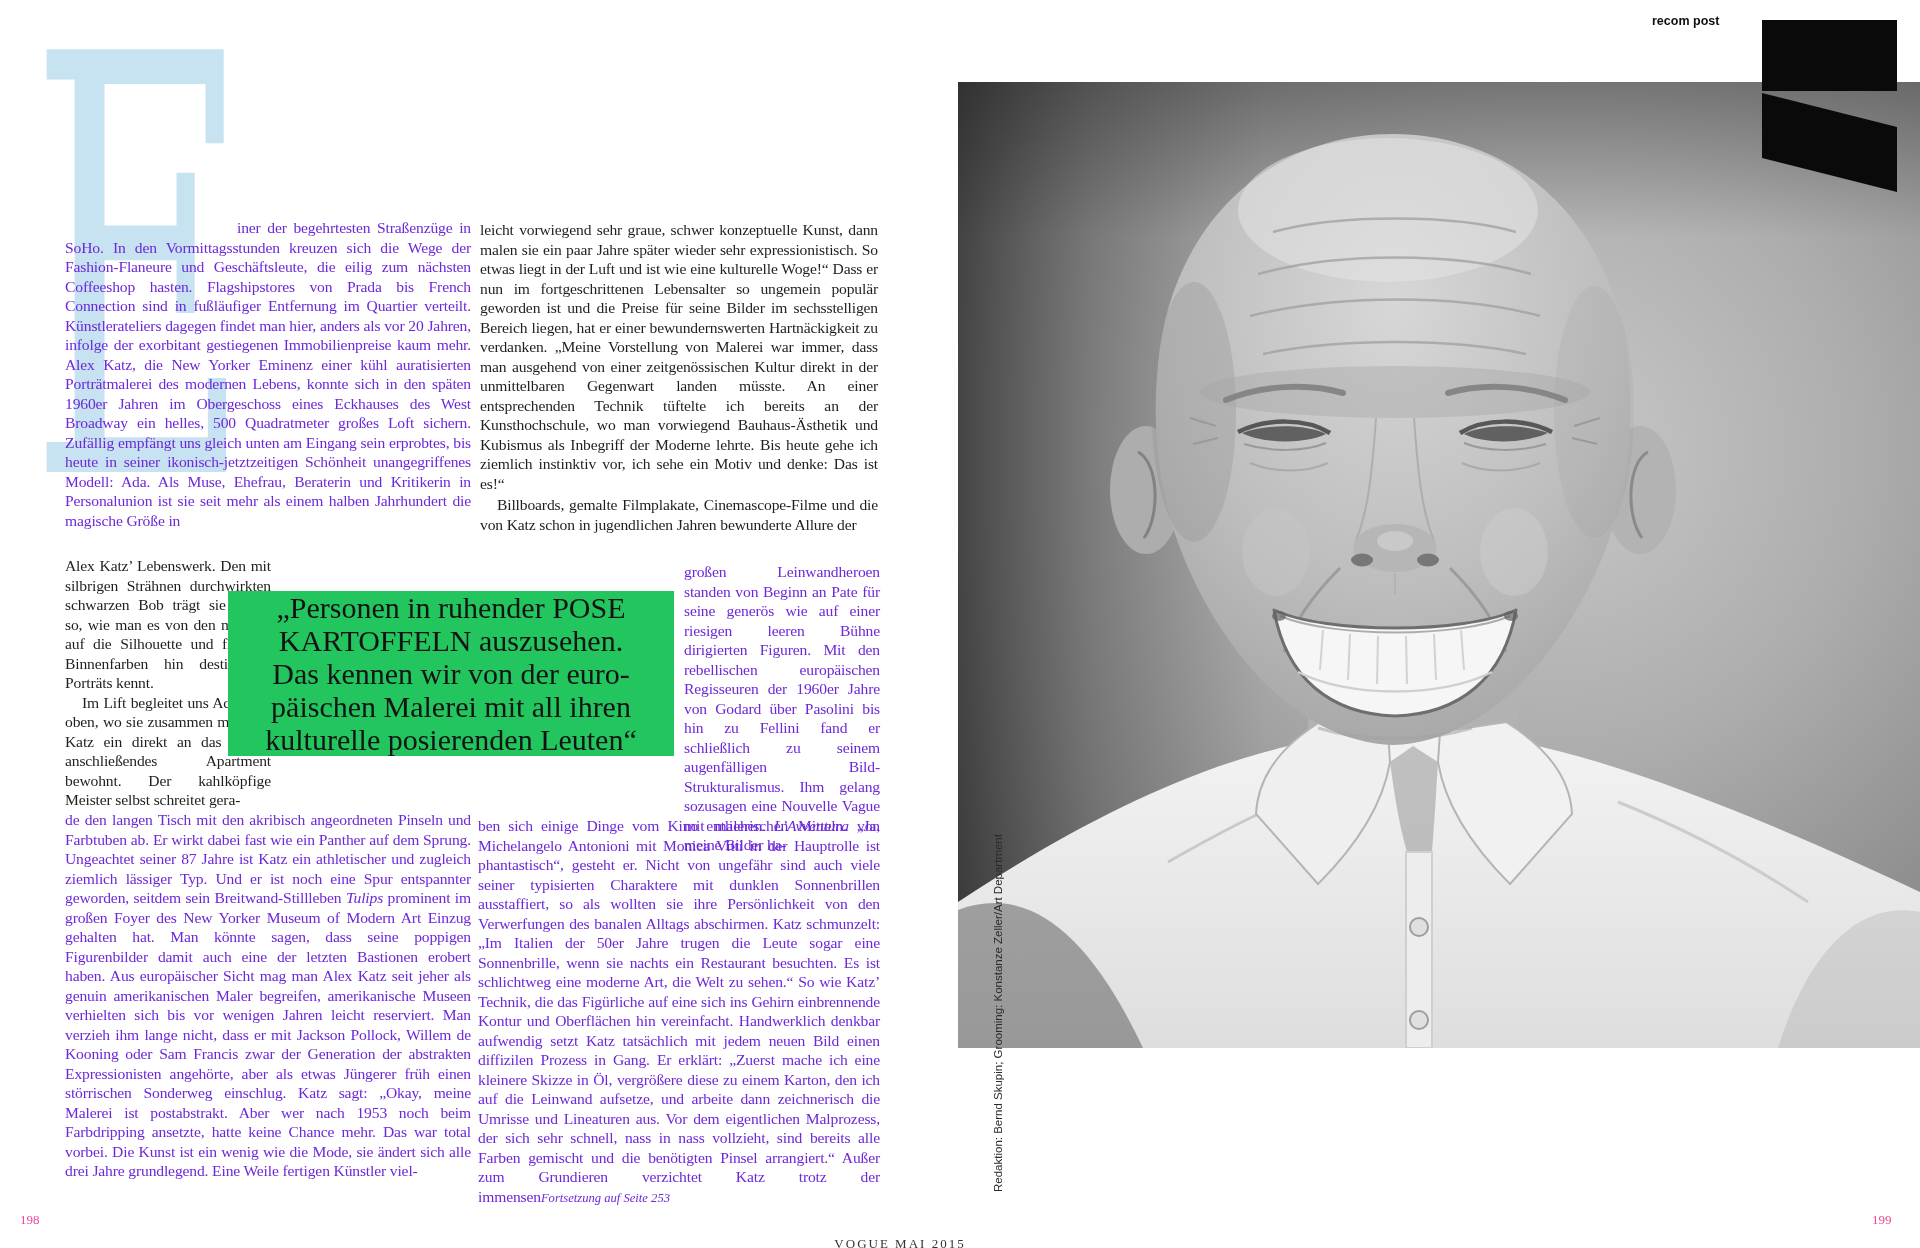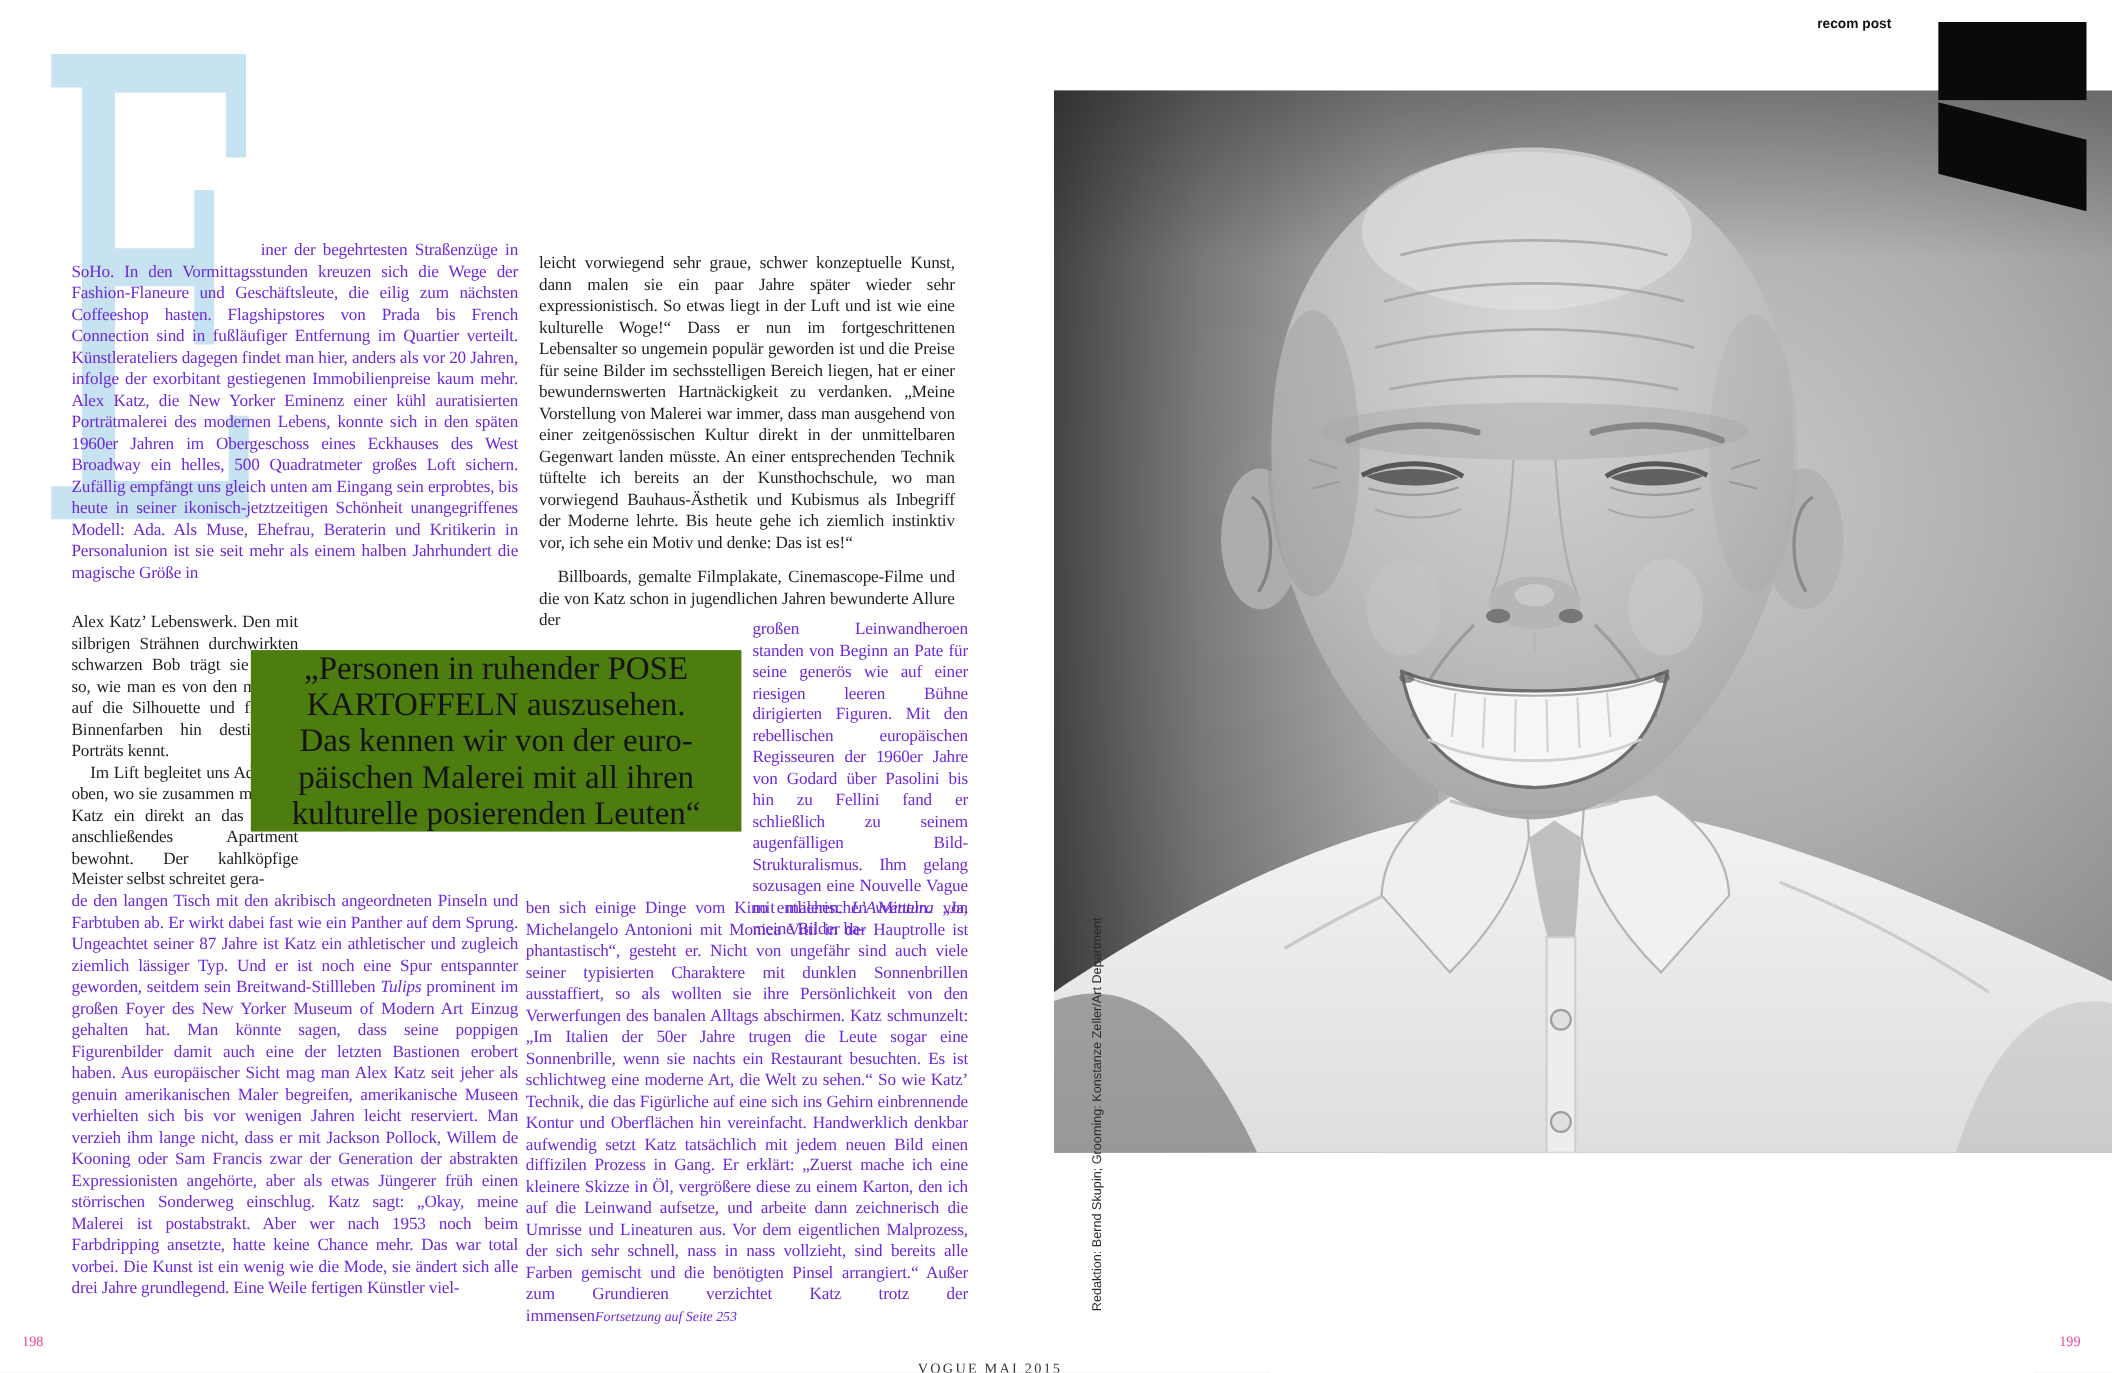--- a/index.html
+++ b/index.html
@@ -10,27 +10,27 @@
            font-family:"DejaVu Serif","Liberation Serif",serif;font-weight:400;
            transform:scaleX(0.52);transform-origin:0 0;z-index:0;user-select:none;}
   .body{position:absolute;margin:0;font-size:15.6px;line-height:19.5px;letter-spacing:-0.15px;
         text-align:justify;color:#6d28d9;z-index:1;}
   .colA{left:65px;top:218px;width:406px;text-indent:172px;}
   .colB{position:absolute;left:65px;top:556px;width:206px;z-index:1;}
   .colB p{margin:0;font-size:15.6px;line-height:19.5px;letter-spacing:-0.15px;text-align:justify;color:#1e1e1e;}
   .ind{text-indent:17px;}
   .colC{left:65px;top:810px;width:406px;}
   .col2A{position:absolute;left:478px;top:218px;width:402px;z-index:1;}
-  .col2A p{margin:12px;font-size:15.6px;line-height:19.5px;letter-spacing:-0.15px;text-align:justify;color:#1e1e1e;}
+  .col2A p{margin:2px;font-size:15.6px;line-height:19.5px;letter-spacing:-0.15px;text-align:justify;color:#1e1e1e;}
   .col2B{left:684px;top:562px;width:196px;}
   .col2C{left:478px;top:816px;width:402px;}
   .colC i,.col2C i{font-style:italic;}
   .cont{font-style:italic;font-size:12.6px;letter-spacing:0;white-space:nowrap;}
   .quote{position:absolute;left:228px;top:591px;width:446px;z-index:2;text-align:center;
-         font-size:30px;line-height:33px;color:#141414;background:#4d7c0f;}
+         font-size:30px;line-height:33px;color:#141414;background:#22c55e;}
   
   .masthead{position:absolute;left:1652px;top:14px;font-family:"Liberation Sans",sans-serif;
             font-weight:bold;font-size:12.5px;color:#111;}
   .photo{position:absolute;left:958px;top:82px;width:962px;height:966px;overflow:hidden;}
   .photo svg{display:block;width:100%;height:100%;}
   .logo{position:absolute;left:1762px;top:20px;width:135px;height:172px;z-index:3;}
   .credit{position:absolute;left:992px;top:1192px;width:324px;font-family:"Liberation Sans",sans-serif;
           font-size:11.5px;color:#2b2b2b;transform:rotate(-90deg);transform-origin:0 0;z-index:2;
           white-space:nowrap;}
   .caption{position:absolute;left:958px;top:1062px;width:962px;text-align:center;

